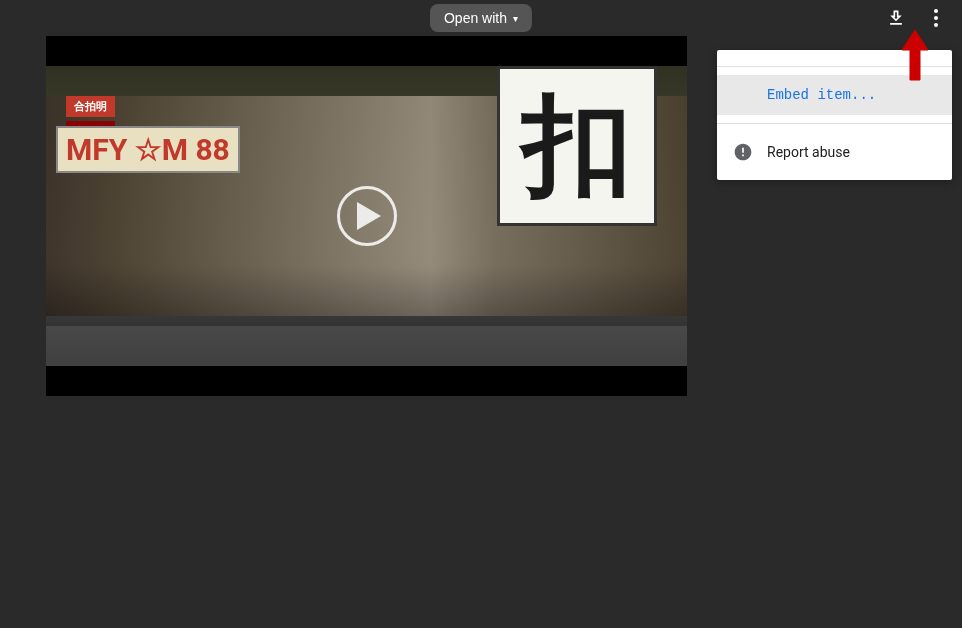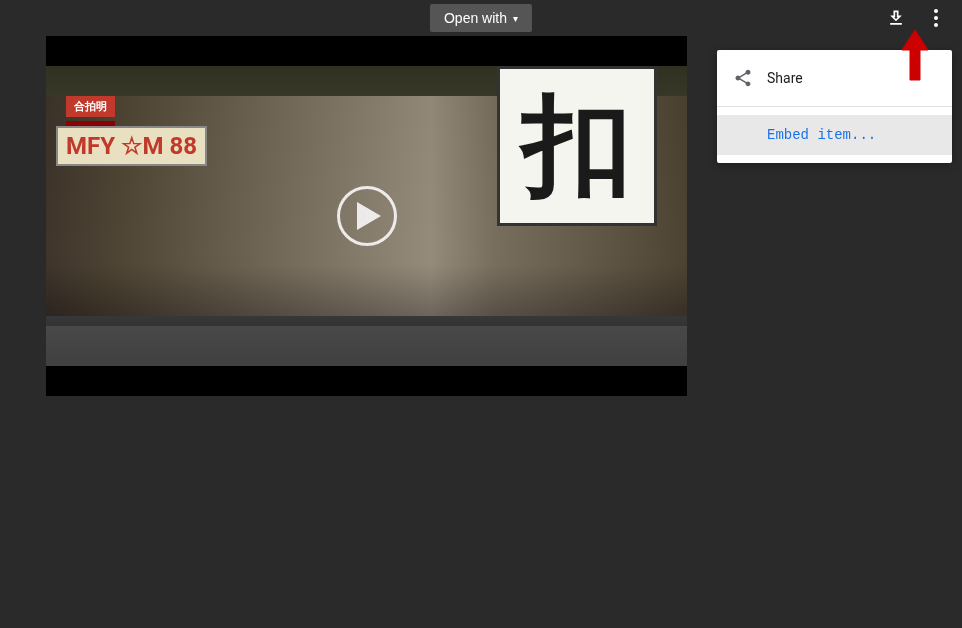--- a/index.html
+++ b/index.html
@@ -27,21 +27,21 @@
     .top-bar-center {
       position: absolute;
       left: 50%;
       transform: translateX(-50%);
     }
 
     .open-with-btn {
       background-color: #555;
       color: #fff;
       border: none;
-      border-radius: 2px;
+      border-radius: 8px;
       padding: 6px 14px;
       font-size: 14px;
       cursor: pointer;
       display: flex;
       align-items: center;
       gap: 6px;
     }
 
     .open-with-btn .dropdown-arrow {
       font-size: 10px;
@@ -217,21 +217,21 @@
       background: #000;
     }
 
     
     .mfy-sign {
       position: absolute;
       top: 90px;
       left: 10px;
       background: #e8e0c0;
       padding: 4px 8px;
-      font-size: 24px;
+      font-size: 30px;
       font-weight: bold;
       color: #c0392b;
       border: 2px solid #888;
     }
 
     
     .context-menu {
       position: absolute;
       top: 50px;
       right: 10px;
@@ -366,37 +366,39 @@
 
     <div class="play-button">
       <div class="play-triangle"></div>
     </div>
   </div>
 </div>
 
 <div class="context-menu">
 
   <div class="menu-section">
-    <div class="menu-item">
-      <div class="menu-icon">
-        <svg class="svg-icon" viewBox="0 0 24 24" fill="#5f6368">
-          <path d="M18 16.08c-.76 0-1.44.3-1.96.77L8.91 12.7c.05-.23.09-.46.09-.7s-.04-.47-.09-.7l7.05-4.11c.54.5 1.25.81 2.04.81 1.66 0 3-1.34 3-3s-1.34-3-3-3-3 1.34-3 3c0 .24.04.47.09.7L8.04 9.81C7.5 9.31 6.79 9 6 9c-1.66 0-3 1.34-3 3s1.34 3 3 3c.79 0 1.5-.31 2.04-.81l7.12 4.16c-.05.21-.08.43-.08.65 0 1.61 1.31 2.92 2.92 2.92 1.61 0 2.92-1.31 2.92-2.92s-1.31-2.92-2.92-2.92z"></path>
-        </svg>
-      </div>
-      <span class="menu-item-text">Share</span>
-    </div>
   </div>
 
   <div class="menu-section">
     <div class="menu-item active">
       <div class="menu-icon"></div>
       <span class="menu-item-text blue">Embed item...</span>
     </div>
   </div>
 
+  <div class="menu-section">
+    <div class="menu-item">
+      <div class="menu-icon">
+        <svg class="svg-icon" viewBox="0 0 24 24" fill="#5f6368">
+          <path d="M12 2C6.48 2 2 6.48 2 12s4.48 10 10 10 10-4.48 10-10S17.52 2 12 2zm1 15h-2v-2h2v2zm0-4h-2V7h2v6z"></path>
+        </svg>
+      </div>
+      <span class="menu-item-text">Report abuse</span>
+    </div>
+  </div>
 </div>
 
 <div class="arrow-annotation">
   <svg width="50" height="55" viewBox="0 0 50 55">
 
     <polygon points="25,2 38,22 30,22 30,52 20,52 20,22 12,22" fill="#cc0000" stroke="#cc0000" stroke-width="1"></polygon>
   </svg>
 </div>
 
 </body></html>

